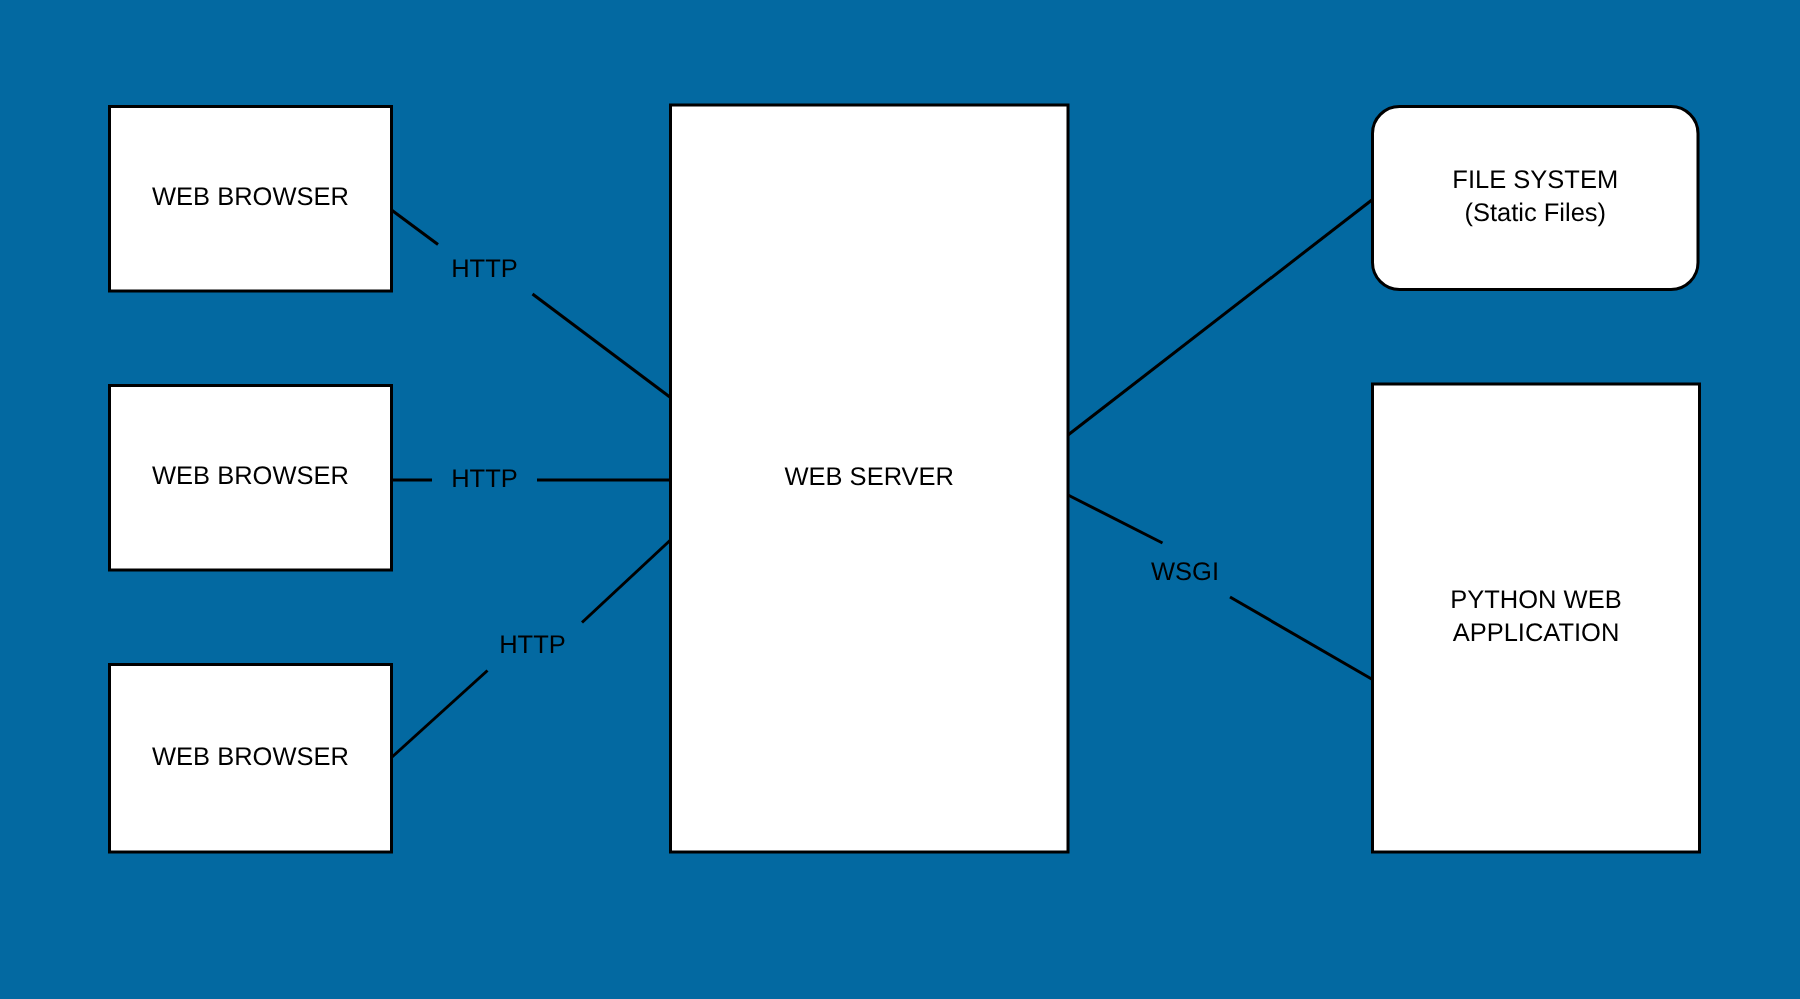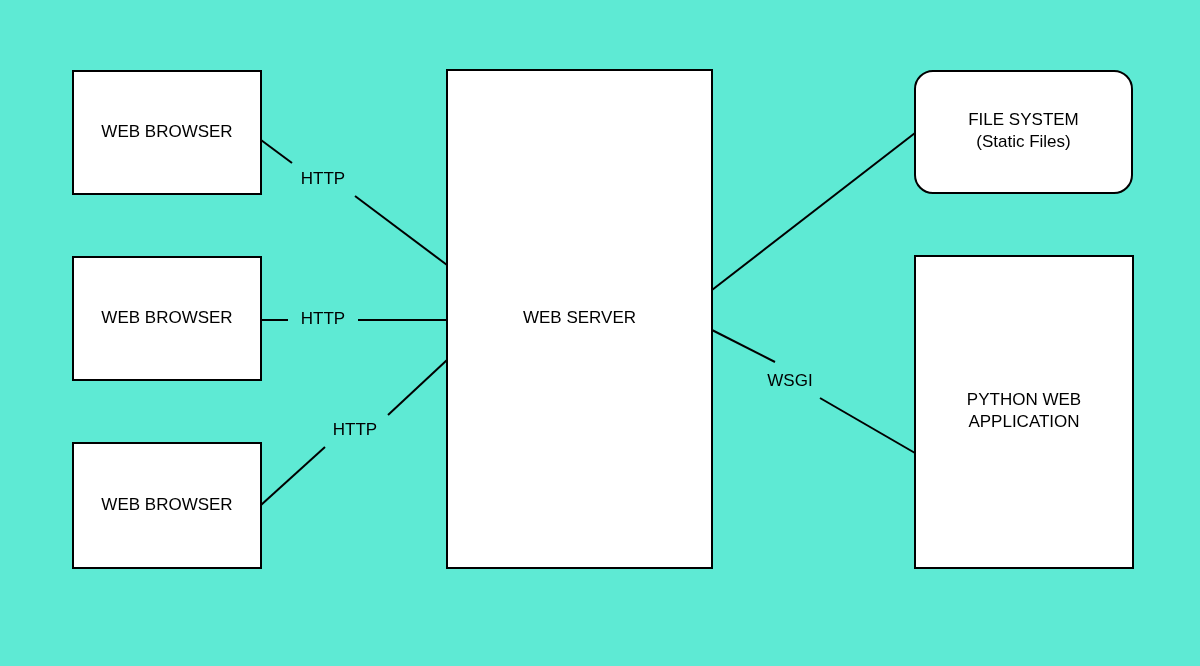--- a/index.html
+++ b/index.html
@@ -10,21 +10,21 @@
   body {
     width: 1200px;
     height: 666px;
     font-family: "Liberation Sans", sans-serif;
     overflow: hidden;
   }
   #diagram-root {
     position: relative;
     width: 1200px;
     height: 666px;
-    background: #5eead4;
+    background: #0369a1;
   }
   svg#diagram-svg {
     position: absolute;
     top: 0;
     left: 0;
     width: 1200px;
     height: 666px;
     display: block;
   }
   .node-shape {

